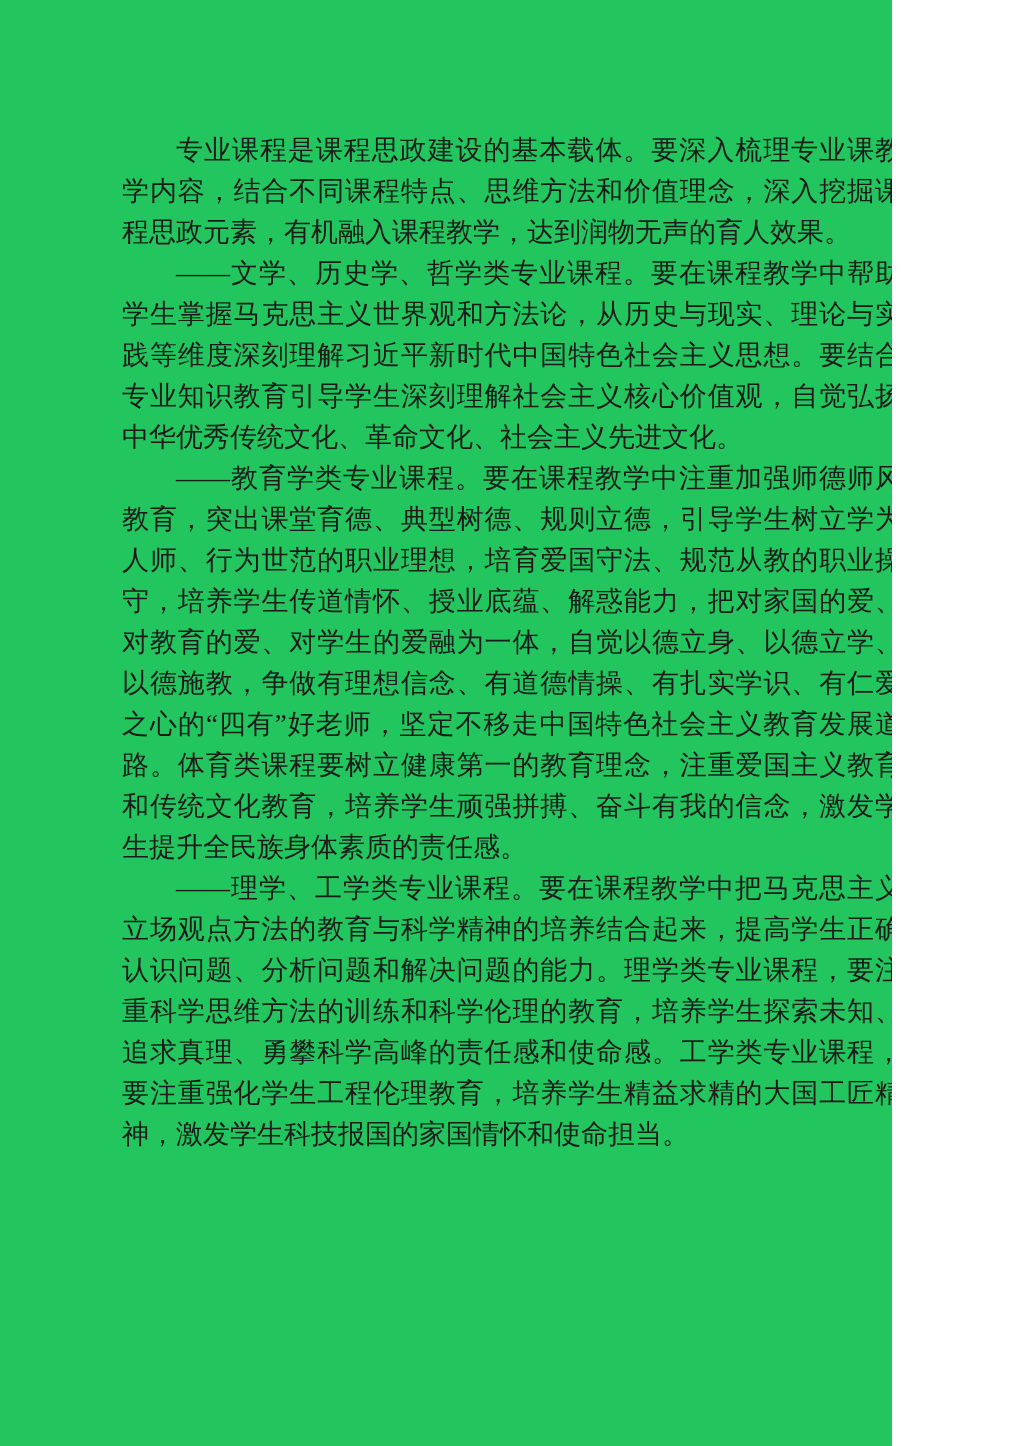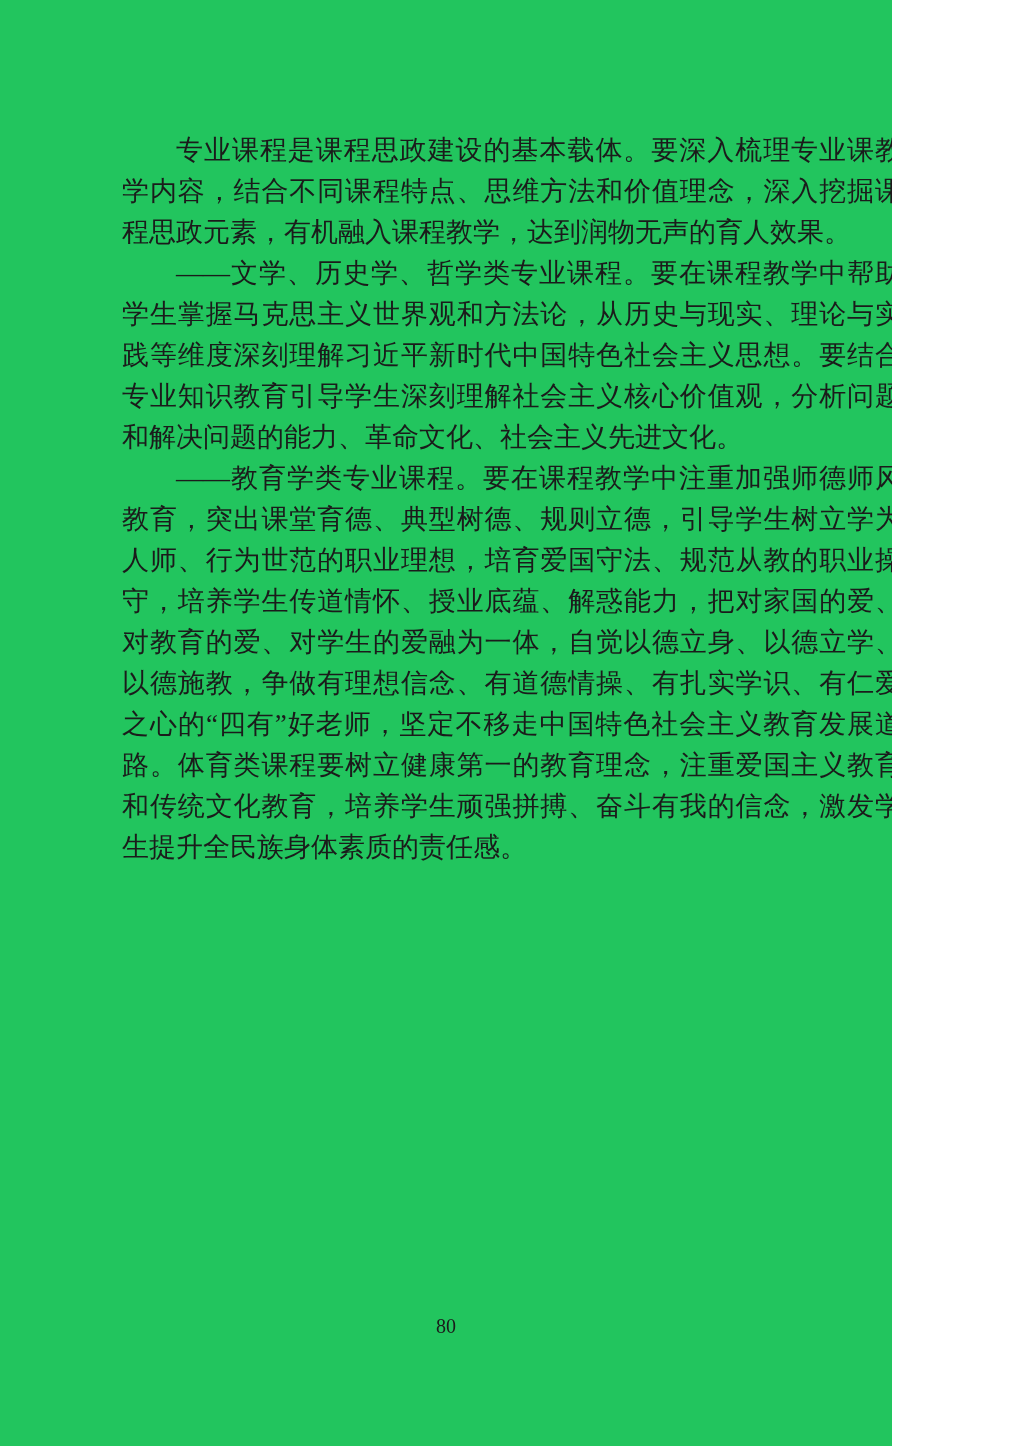--- a/index.html
+++ b/index.html
@@ -41,17 +41,17 @@
     font-size: 20px;
     line-height: 24px;
   }
 </style>
 </head>
 <body>
 
 <div class="page">
   <div class="text-block">
     <p>专业课程是课程思政建设的基本载体。要深入梳理专业课教学内容，结合不同课程特点、思维方法和价值理念，深入挖掘课程思政元素，有机融入课程教学，达到润物无声的育人效果。</p>
-    <p>——文学、历史学、哲学类专业课程。要在课程教学中帮助学生掌握马克思主义世界观和方法论，从历史与现实、理论与实践等维度深刻理解习近平新时代中国特色社会主义思想。要结合专业知识教育引导学生深刻理解社会主义核心价值观，分析问题和解决问题的能力、革命文化、社会主义先进文化。</p>
+    <p>——文学、历史学、哲学类专业课程。要在课程教学中帮助学生掌握马克思主义世界观和方法论，从历史与现实、理论与实践等维度深刻理解习近平新时代中国特色社会主义思想。要结合专业知识教育引导学生深刻理解社会主义核心价值观，自觉弘扬中华优秀传统文化、革命文化、社会主义先进文化。</p>
     <p>——教育学类专业课程。要在课程教学中注重加强师德师风教育，突出课堂育德、典型树德、规则立德，引导学生树立学为人师、行为世范的职业理想，培育爱国守法、规范从教的职业操守，培养学生传道情怀、授业底蕴、解惑能力，把对家国的爱、对教育的爱、对学生的爱融为一体，自觉以德立身、以德立学、以德施教，争做有理想信念、有道德情操、有扎实学识、有仁爱之心的“四有”好老师，坚定不移走中国特色社会主义教育发展道路。体育类课程要树立健康第一的教育理念，注重爱国主义教育和传统文化教育，培养学生顽强拼搏、奋斗有我的信念，激发学生提升全民族身体素质的责任感。</p>
+    <p>——理学、工学类专业课程。要在课程教学中把马克思主义立场观点方法的教育与科学精神的培养结合起来，提高学生正确认识问题、分析问题和解决问题的能力。理学类专业课程，要注重科学思维方法的训练和科学伦理的教育，培养学生探索未知、追求真理、勇攀科学高峰的责任感和使命感。工学类专业课程，要注重强化学生工程伦理教育，培养学生精益求精的大国工匠精神，激发学生科技报国的家国情怀和使命担当。</p>
   </div>
-  <div class="page-number">80</div>
 </div>
 
 </body></html>

